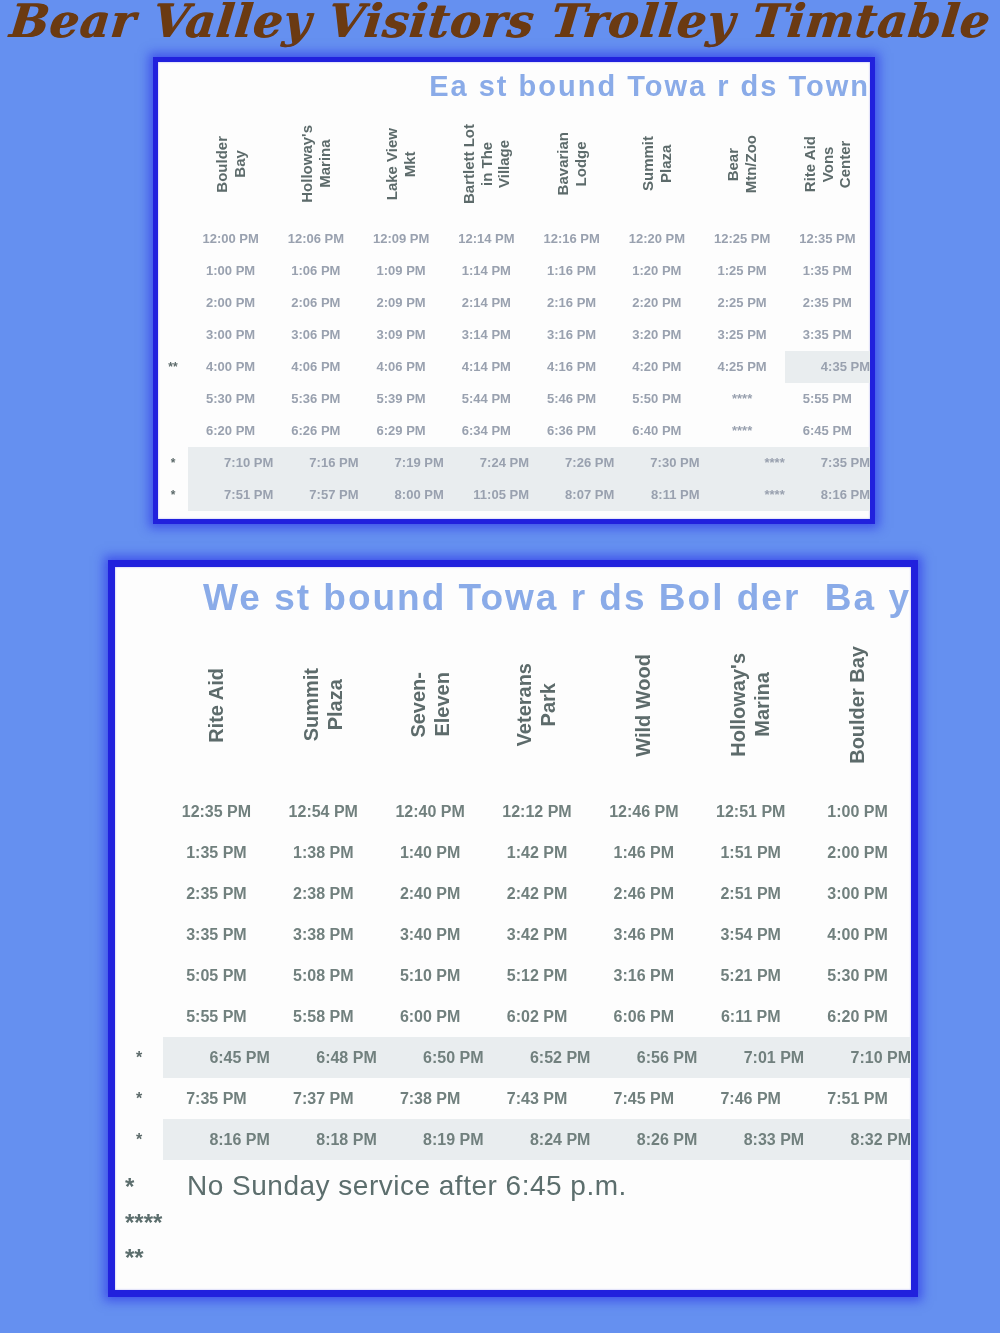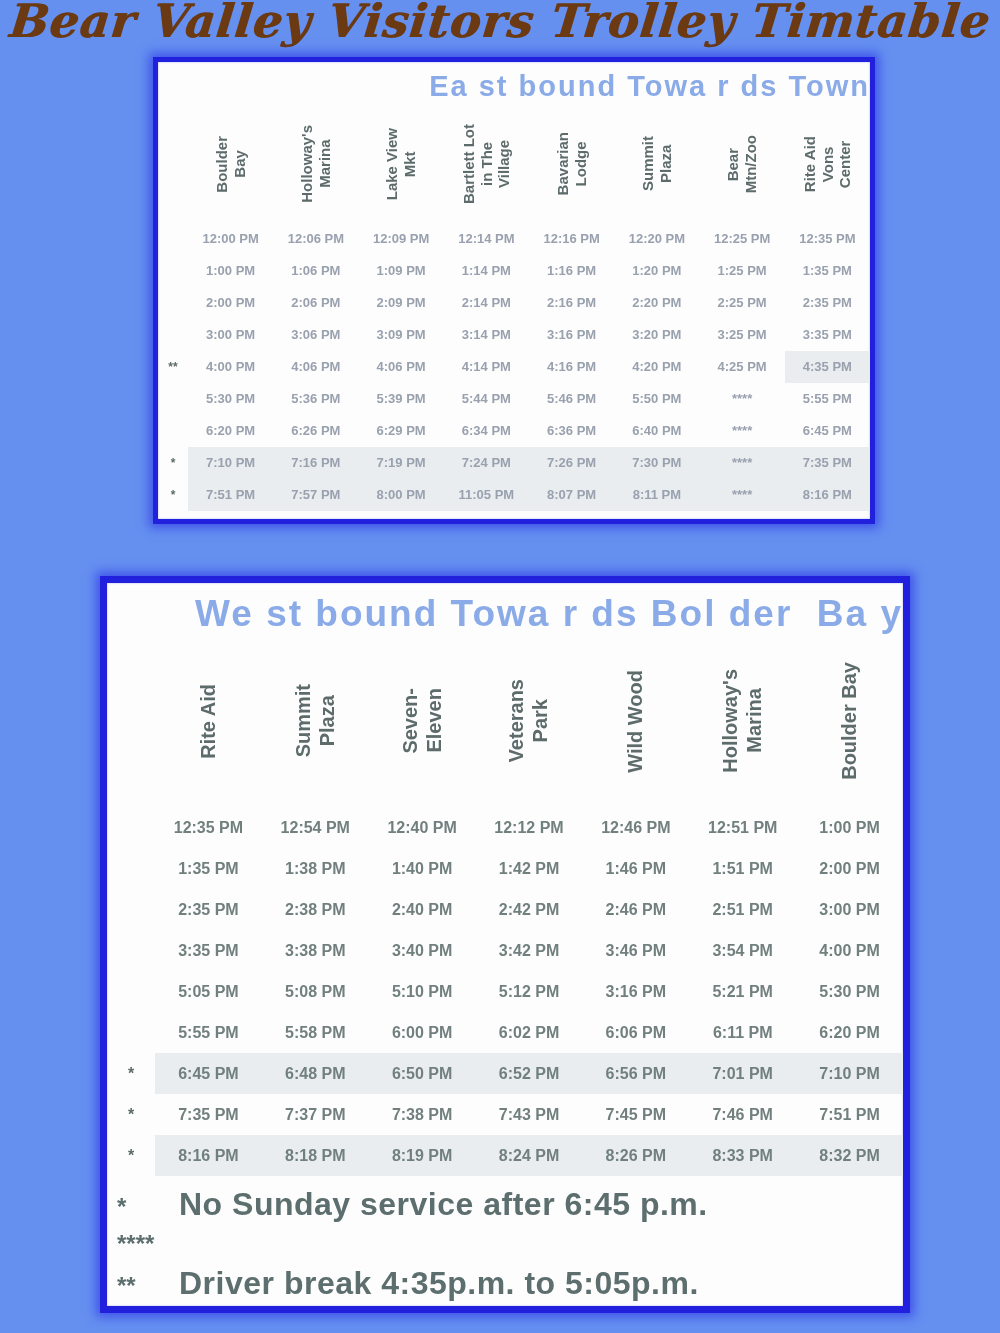--- a/index.html
+++ b/index.html
@@ -17,21 +17,21 @@
     color: var(--c-page_title, #6b3a12);
     transform: skewX(-6deg);
     text-shadow: 1px 0 0 var(--c-page_title, #6b3a12);
   }
   .ttable {
     position:absolute; background:#fdfdfd;
     border: 5px solid var(--c-table_border, #2121dd);
     box-shadow: 0 0 10px 4px rgba(32,32,230,.55), inset 0 0 2px rgba(32,32,230,.4);
   }
   .ttable.east { left:153px; top:57px;  width:712px; height:457px; }
-  .ttable.west { left:100px; top:560px; width:796px; height:723px; border-width:7px;margin-top:16px; }
+  .ttable.west { left:108px; top:560px; width:796px; height:723px; border-width:7px; }
 
   .table-title {
     text-align:right; font-weight:bold; white-space:pre-wrap;
     color: var(--c-table_title, #8aabe8);
   }
   .east .table-title { font-size:29px; letter-spacing:2px; margin:8px 0 2px; }
   .west .table-title { font-size:37px; letter-spacing:2px; margin:10px 0 0; }
 
   .grid-row { display:grid; align-items:center; }
   .east .grid-row { grid-template-columns: 30px repeat(8, 1fr); }
@@ -44,37 +44,37 @@
     writing-mode: vertical-rl; transform: rotate(180deg);
     white-space: pre-line; text-align:center; line-height:1.18;
     font-weight:bold; color: var(--c-header_text, #5d6b6b);
   }
   .east .vhead { font-size:15px; }
   .west .vhead { font-size:20px; }
 
   .tcell { text-align:center; font-weight:bold; }
   .east .tcell { font-size:13px; line-height:32px; color: var(--c-east_time_text, #99a1af); }
   .west .tcell { font-size:16px; line-height:41px; color: var(--c-west_time_text, #71807e); }
-  .tcell.shaded { background: var(--c-row_shade, #e9edef); }
+  .tcell.shaded { background: var(--c-row_shade, #e9edef); text-align: right; }
 
   .mcell {
     text-align:center; font-weight:bold;
     color: var(--c-header_text, #5d6b6b);
   }
   .east .mcell { font-size:12px; }
   .west .mcell { font-size:16px; }
 
   .footnotes { margin:10px 0 0 10px; }
   .footnote { display:flex; align-items:baseline; margin:7px 0; }
   .fn-marker {
     width:62px; flex:0 0 62px; font-weight:bold; font-size:24px;
     color: var(--c-footnote_text, #5c6e6d);
   }
   .fn-text {
-    font-weight:bold; font-size:32px; letter-spacing:0.5px;
+    font-weight:normal; font-size:28px; letter-spacing:0.5px;
     color: var(--c-footnote_text, #5c6e6d);
   }
 </style>
 </head>
 <body>
 
 <div class="stage">
 
   <div class="page-title">Bear Valley Visitors Trolley Timtable</div>
 
@@ -346,18 +346,17 @@
     <div class="footnotes">
       <div class="footnote">
         <span class="fn-marker">*</span>
         <span class="fn-text">No Sunday service after 6:45 p.m.</span>
       </div>
       <div class="footnote">
         <span class="fn-marker">****</span>
       </div>
       <div class="footnote">
         <span class="fn-marker">**</span>
-        <span class="fn-text">Driver break 4:35p.m. to 5:05p.m.</span>
       </div>
     </div>
   </section>
 
 </div>
 
 </body></html>

